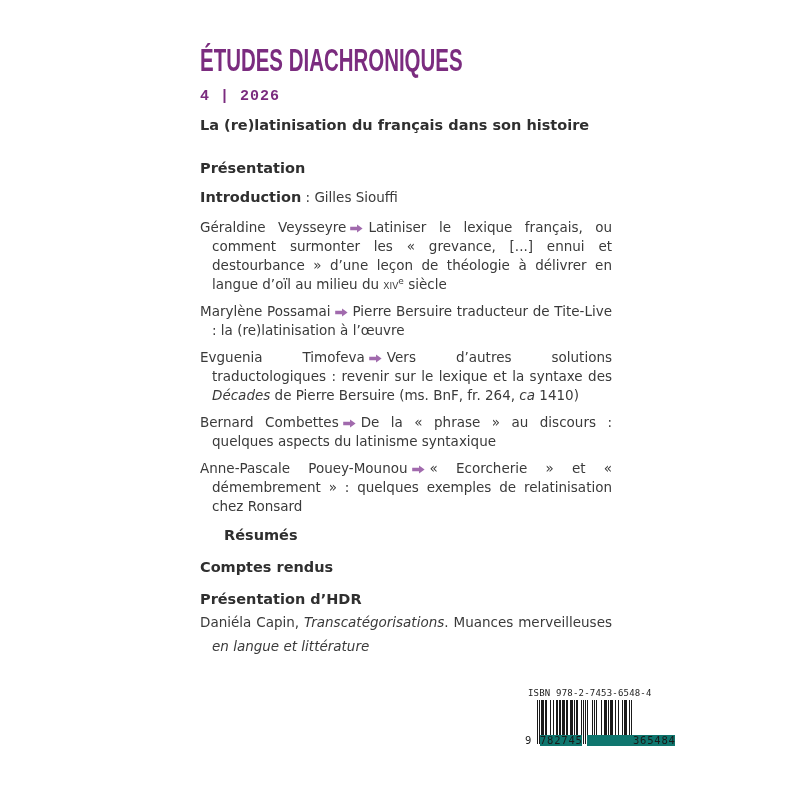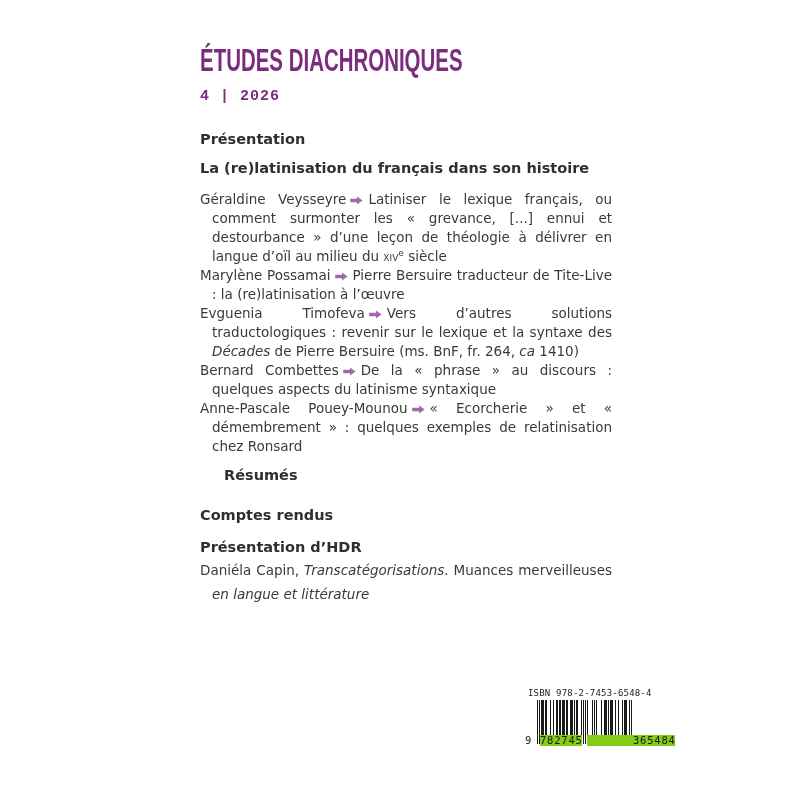--- a/index.html
+++ b/index.html
@@ -21,61 +21,62 @@
   }
   .heading {
     font-weight:700; font-size:14.5px; color:#2f2f2f; line-height:17px;
   }
   .h-presentation { margin-top:26px; }
   .h-theme        { margin-top:12px; }
   .intro          { margin-top:12px; font-size:13.5px; }
   .intro b        { font-size:14.5px; color:#2f2f2f; }
   .articles       { margin-top:13px; font-size:13.5px; line-height:19px; }
   .entry {
-    text-align:justify; padding-left:12px; text-indent:-12px;
+    text-align:justify; padding-left:12px; text-indent:-12px;margin-top:8px;
   }
   .h-resumes { margin-top:11px;margin-left:24px; }
-  .h-comptes { margin-top:23px; }
+  .h-comptes { margin-top:15px; }
   .h-hdr     { margin-top:15px; }
   .hdr-entry {
     margin-top:2px; font-size:13.5px; line-height:24px;
     text-align:justify; padding-left:12px; text-indent:-12px;
   }
   .it { font-style:italic; }
   .sc { font-variant:small-caps; }
   sup { font-size:9px; line-height:0; }
   .arrow { margin:0 5px 0 4px; vertical-align:-1px; fill:var(--arrow,#a16aad); }
 
   
   .barcode { position:absolute; left:503px; top:688px; width:122px; color:var(--ink,#1a1a1a);margin-left:20px; }
   .isbn-label {
     font-family:"DejaVu Sans Mono", monospace; font-size:9px; letter-spacing:0.2px;
     margin-left:5px; white-space:nowrap; color:#222;
   }
   .bars-wrap { position:relative; margin-left:14px; margin-top:2px; width:95px; }
   .bars-wrap svg { display:block; }
   .ean-digit {
     position:absolute; font-family:"DejaVu Sans Mono", monospace;
-    font-size:10.5px; line-height:11px; bottom:-2px; background:#84cc16;
+    font-size:10.5px; line-height:11px; bottom:-2px; background:#0f766e;
     text-align:center; letter-spacing:0.8px; white-space:nowrap;
   }
   .d-first { left:-12px; background:transparent; }
   .d-left  { left:3px;  width:42px; }
   .d-right { left:50px; width:42px;padding-left:46px; }
 </style>
 </head>
 <body style="--purple: #7b2c7f; --arrow: #a16aad; --text: #3a3a3a; --ink: #1a1a1a;">
 
 <div class="column">
   <h1 class="title">ÉTUDES DIACHRONIQUES</h1>
   <div class="issue">4 | 2026</div>
 
+  <div class="heading h-theme">La (re)latinisation du français dans son histoire</div>
   <div class="heading h-presentation">Présentation</div>
-  <div class="heading h-theme">La (re)latinisation du français dans son histoire</div>
 
+  <div class="intro"><b>Introduction</b><span> : Gilles Siouffi</span></div>
 
   <div class="articles" id="articles">
       <div class="entry"><span>Géraldine Veysseyre</span><svg class="arrow" width="13" height="9" viewBox="0 0 14 10">
           <path d="M0 3.1 H7.6 V0.5 L13.8 5 L7.6 9.5 V6.9 H0 Z"></path>
         </svg><span>Latiniser le lexique français, ou comment surmonter les « grevance, [...] ennui et destourbance » d’une leçon de théologie à délivrer en langue d’oïl au milieu du </span><span class="sc">xiv</span><sup>e</sup><span> siècle</span></div>
       <div class="entry"><span>Marylène Possamai</span><svg class="arrow" width="13" height="9" viewBox="0 0 14 10">
           <path d="M0 3.1 H7.6 V0.5 L13.8 5 L7.6 9.5 V6.9 H0 Z"></path>
         </svg><span>Pierre Bersuire traducteur de Tite-Live : la (re)latinisation à l’œuvre</span></div>
       <div class="entry"><span>Evguenia Timofeva</span><svg class="arrow" width="13" height="9" viewBox="0 0 14 10">
           <path d="M0 3.1 H7.6 V0.5 L13.8 5 L7.6 9.5 V6.9 H0 Z"></path>

